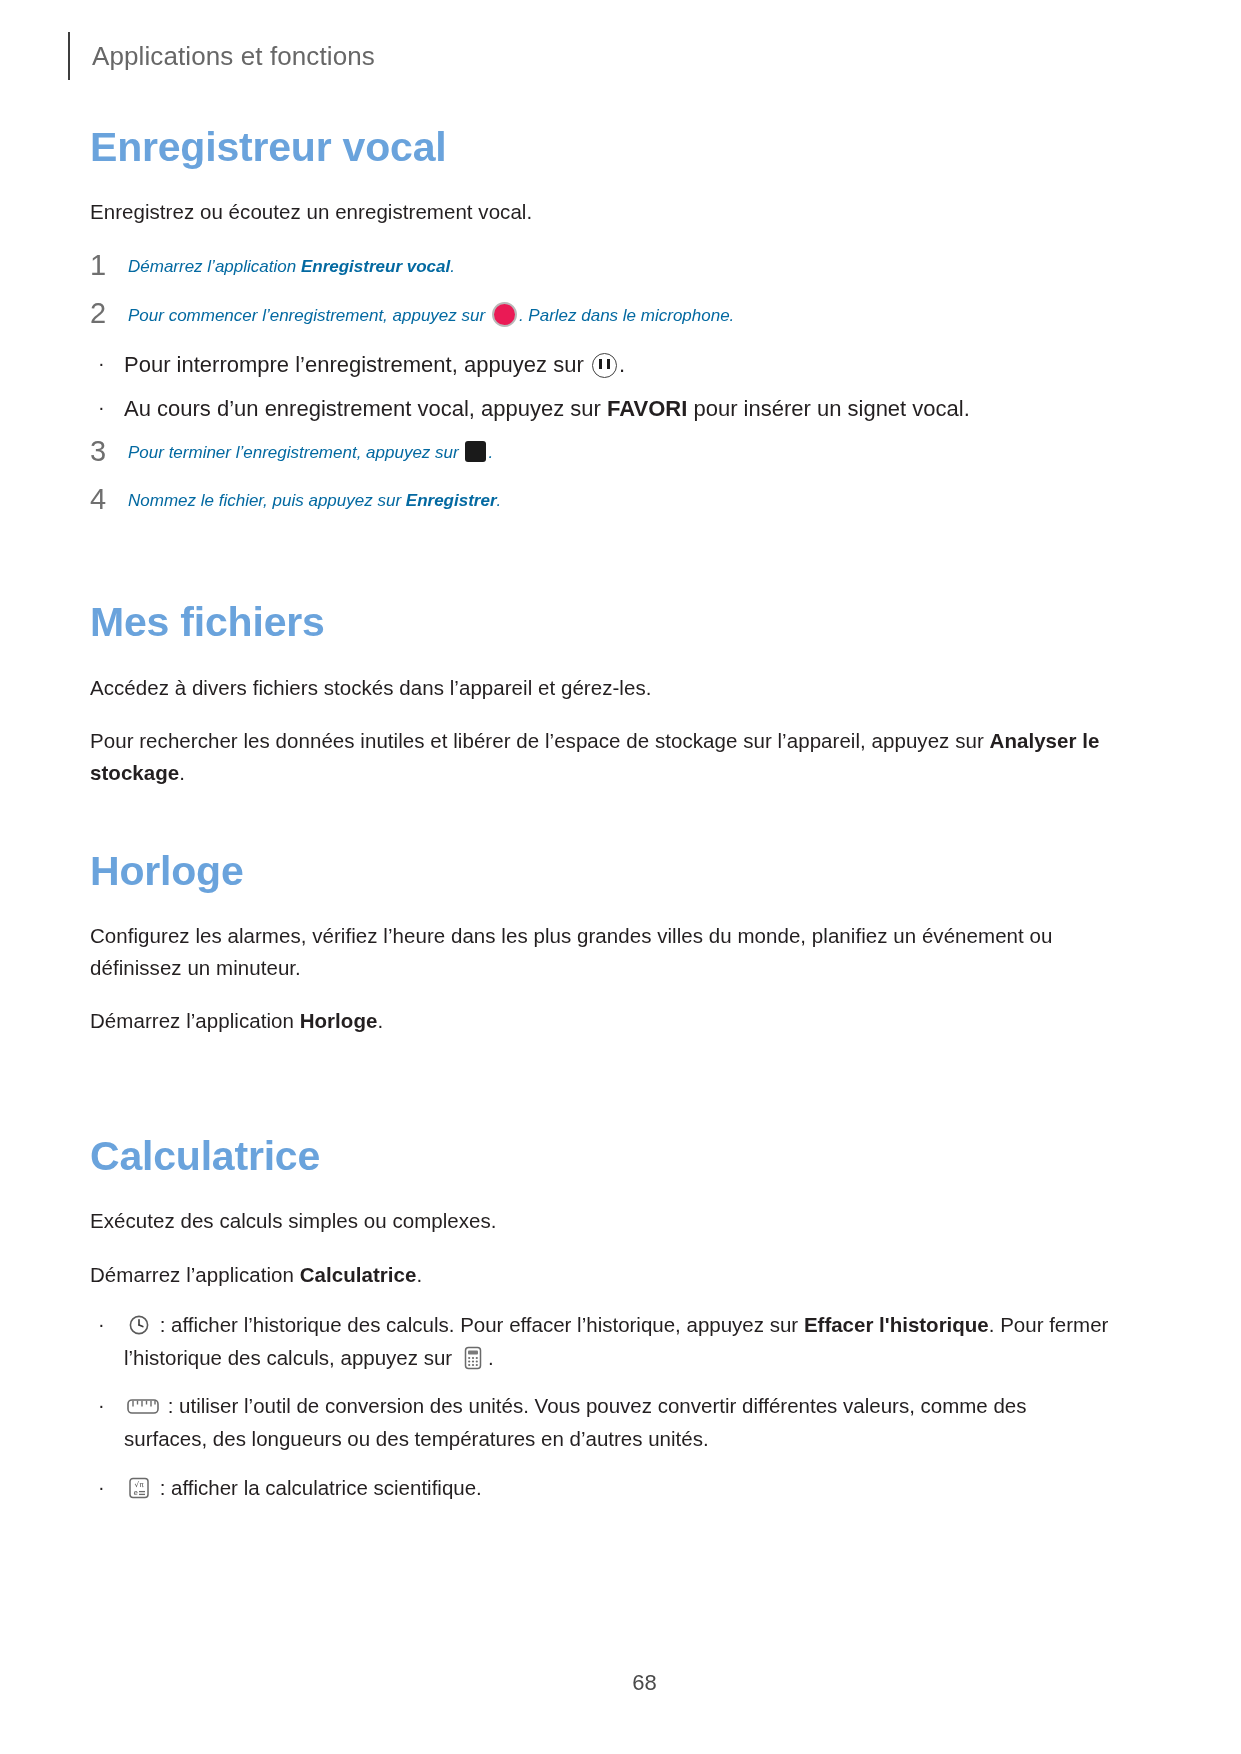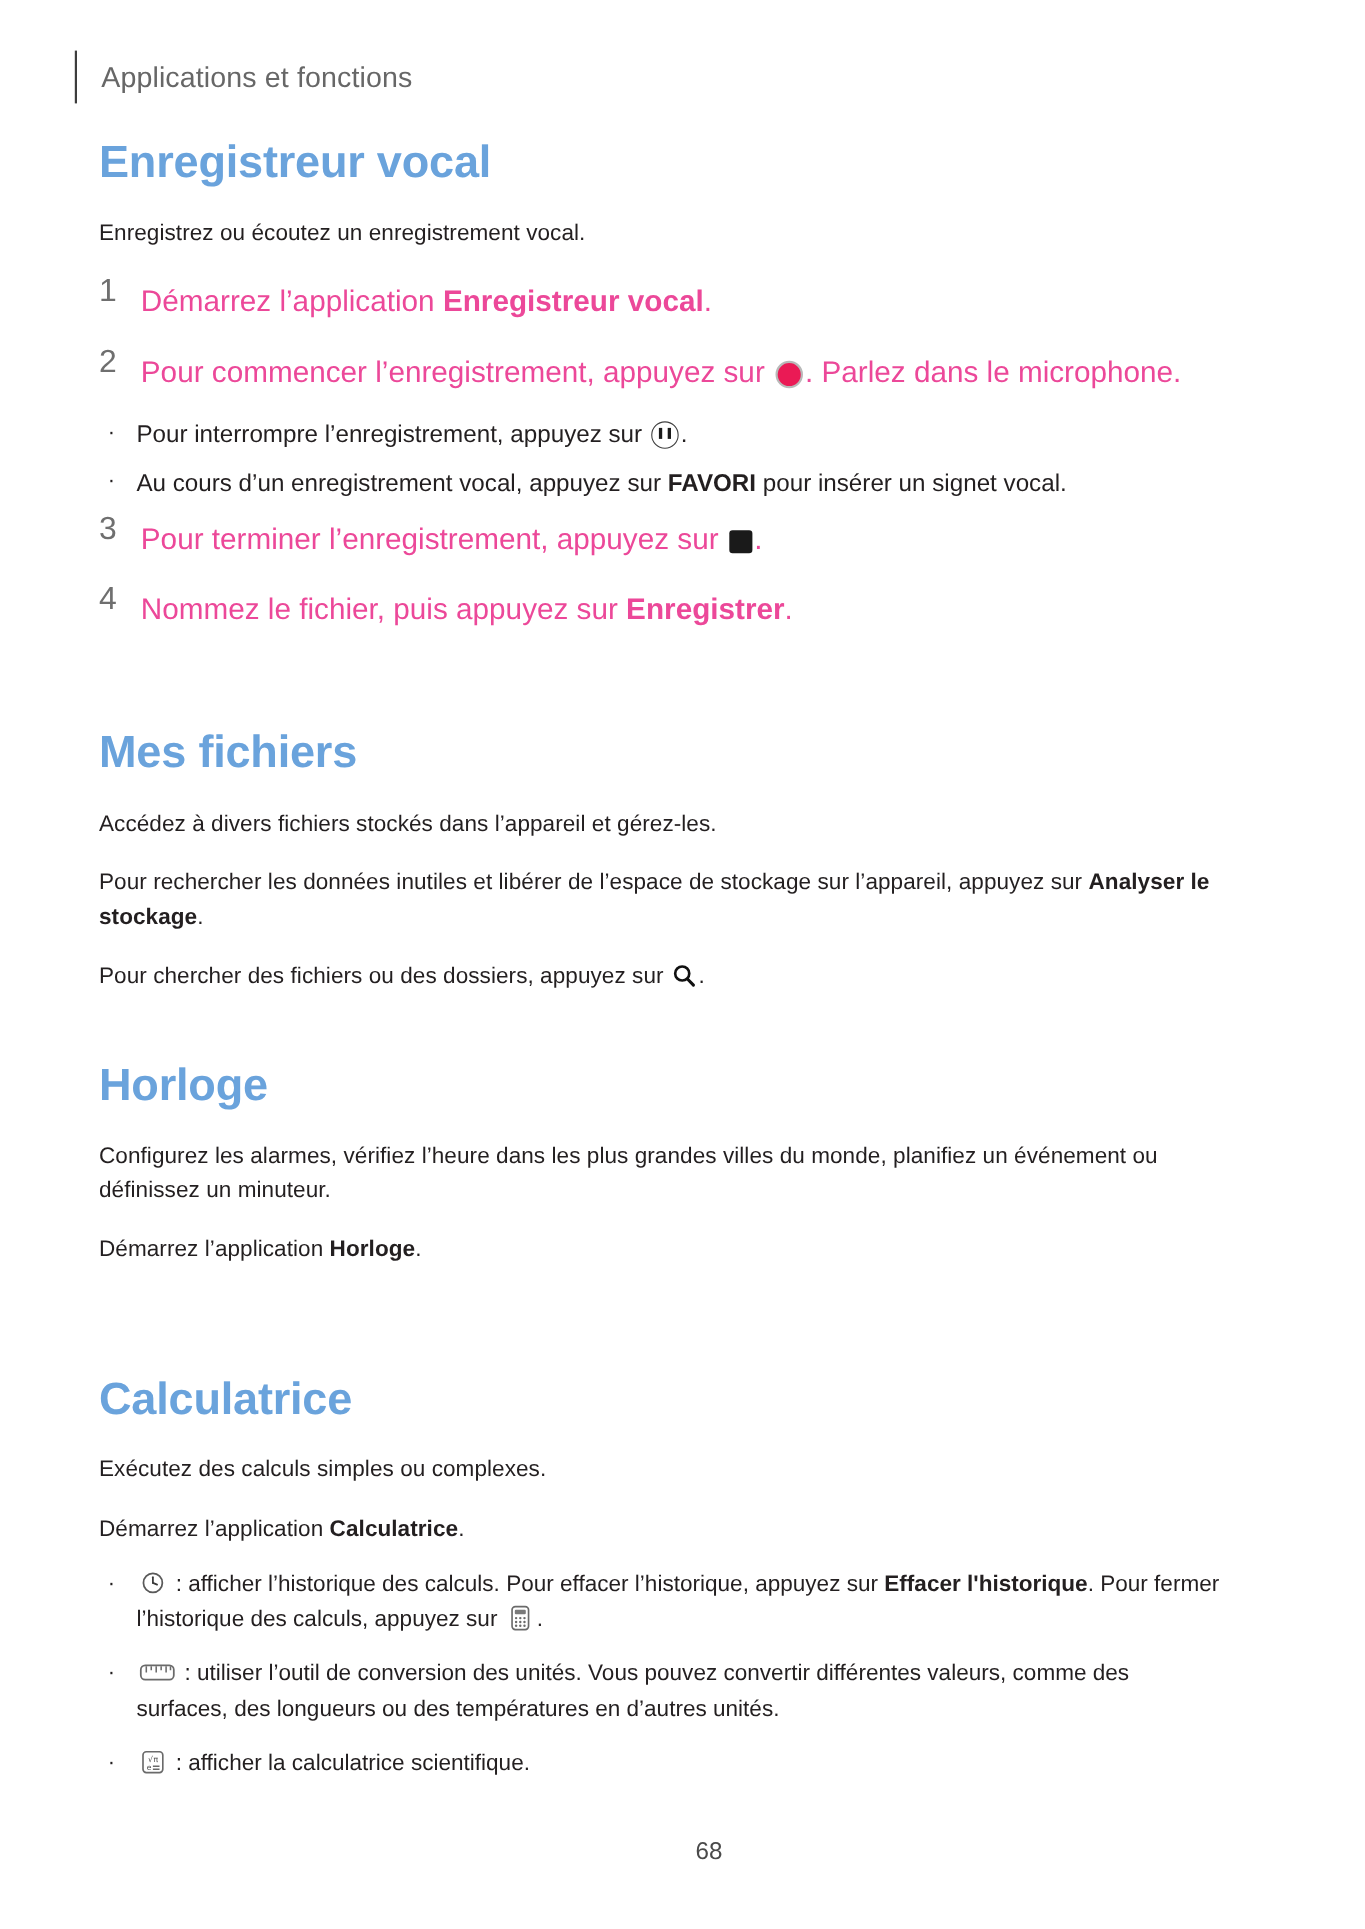--- a/index.html
+++ b/index.html
@@ -20,21 +20,21 @@
   .page {
     position: relative;
     width: 1241px;
     height: 1754px;
     padding: 0;
   }
 
   
   .running-header {
     position: absolute;
-    top: 44px;
+    top: 30px;
     left: 68px;
     display: flex;
     align-items: center;
     height: 52px;
   }
   .header-rule {
     width: 2px;
     height: 48px;
     background: #3d3d3d;
     margin-right: 22px;
@@ -91,24 +91,25 @@
     width: 38px;
     flex: 0 0 38px;
     font-size: 29px;
     line-height: 1.0;
     color: #6f6f6f;
     font-weight: 400;
     padding-top: 1px;
   }
   .num-body {
     flex: 1;
-    font-size: 27px;
+    font-size: 17px;
     line-height: 1.55;
-    color: #ec4899;
+    color: #0369a1;
     padding-top: 4px;
+    font-style: italic;
   }
 
   
   .sub-list { list-style: none; margin: 6px 0 8px 0; padding: 0; }
   .sub-item {
     display: flex;
     align-items: flex-start;
     margin-bottom: 10px;
   }
   .sub-dot {
@@ -275,24 +276,20 @@
           <span class="num-body"><span>Nommez le fichier, puis appuyez sur </span><b>Enregistrer</b><span>.</span></span>
         </li>
 
       </ol>
     </section>
 
     <section class="sec-files">
       <h1 class="section-title">Mes fichiers</h1>
       <p class="body-text">Accédez à divers fichiers stockés dans l’appareil et gérez-les.</p>
       <p class="body-text"><span>Pour rechercher les données inutiles et libérer de l’espace de stockage sur l’appareil, appuyez sur </span><b>Analyser le stockage</b><span>.</span></p>
-      <p class="body-text"><span>Pour chercher des fichiers ou des dossiers, appuyez sur </span><span class="ic ic-search"><svg viewBox="0 0 22 22" width="22" height="22">
-              <circle cx="9.2" cy="9.0" r="6.4" fill="none" stroke="#111111" stroke-width="2.4"></circle>
-              <line x1="14.0" y1="14.0" x2="19.4" y2="19.6" stroke="#111111" stroke-width="2.8" stroke-linecap="round"></line>
-            </svg></span><span>.</span></p>
     </section>
 
     <section class="sec-clock">
       <h1 class="section-title">Horloge</h1>
       <p class="body-text">Configurez les alarmes, vérifiez l’heure dans les plus grandes villes du monde, planifiez un événement ou définissez un minuteur.</p>
       <p class="body-text"><span>Démarrez l’application </span><b>Horloge</b><span>.</span></p>
     </section>
 
     <section class="sec-calc">
       <h1 class="section-title">Calculatrice</h1>

